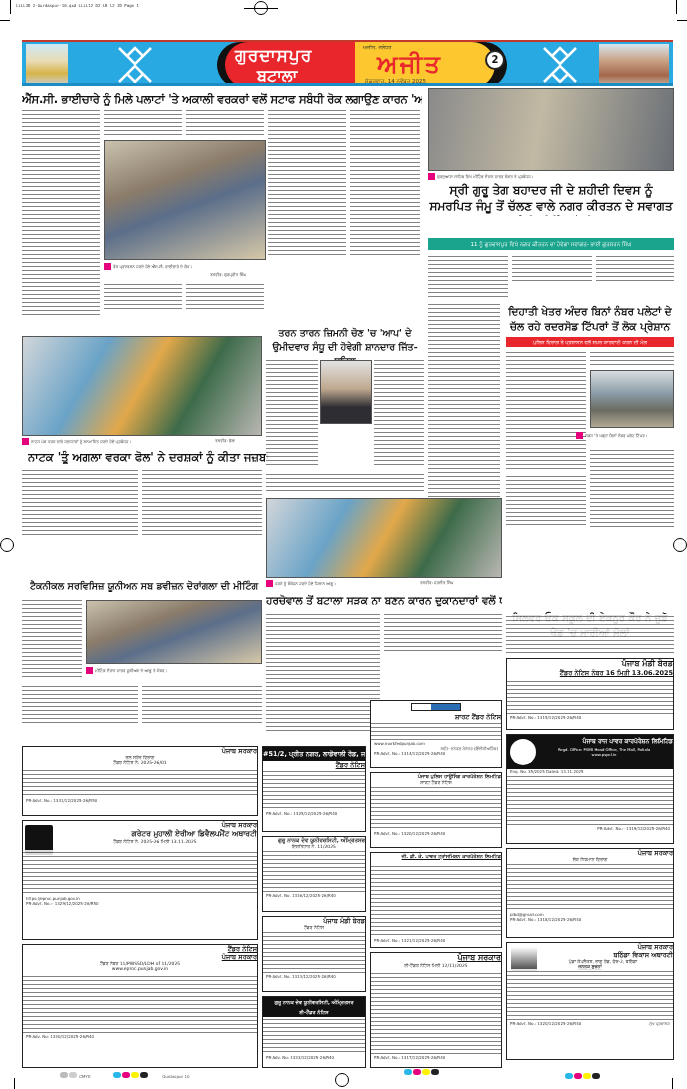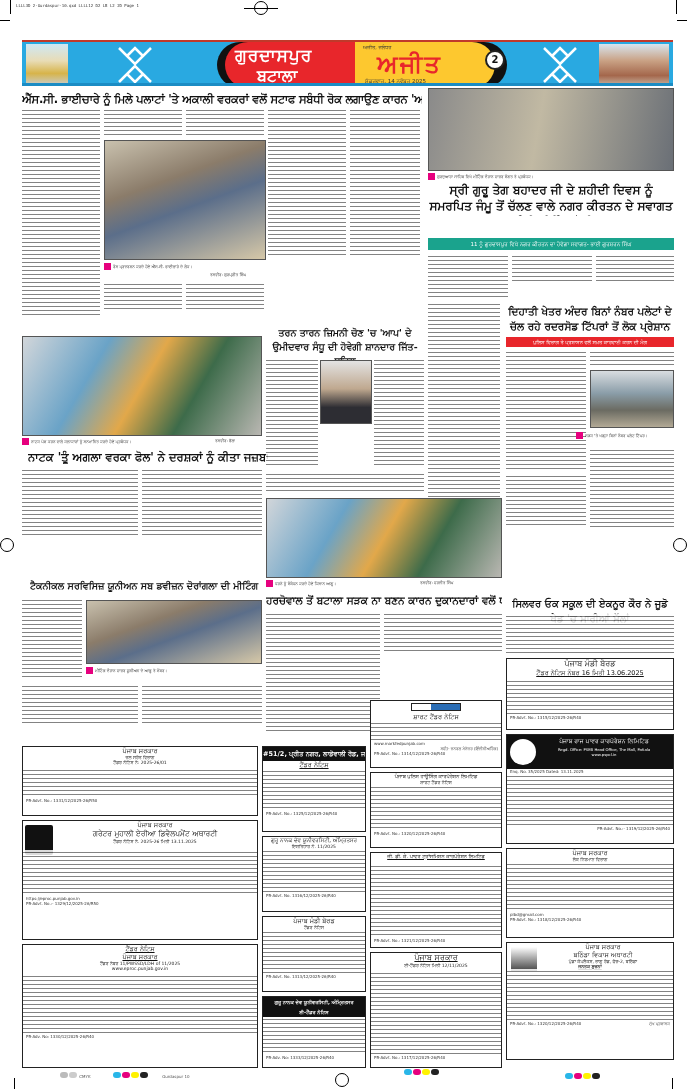--- a/index.html
+++ b/index.html
@@ -27,21 +27,21 @@
 .txtblk{background:repeating-linear-gradient(#fff 0 2px,#6d6d6d 2px 3px,#fff 3px 4px);opacity:.85}
 .photo{background:linear-gradient(135deg,#7a8b6d,#b6a27c 40%,#9e5a4a 60%,#4f6c86);border:1px solid #555}
 .photo2{background:linear-gradient(160deg,#c9c1ae,#8b7c6a 35%,#5b6e8a 55%,#d6c8a8)}
 .photo3{background:linear-gradient(120deg,#d2d6da,#6aa3c7 30%,#e2a84a 50%,#3d6b4a 70%,#b9b7b2)}
 .photo4{background:linear-gradient(100deg,#8a8a8a,#c1b9a3 45%,#6a6f76)}
 .cap{font-size:4px;color:#222;white-space:nowrap;overflow:hidden}
 .mag{display:inline-block;width:7px;height:7px;background:#e6007e;vertical-align:middle;margin-right:2px}
 .greenbar{background:#1aa38d;color:#fff;font-size:5.5px;text-align:center}
 .redbar{background:#e8262b;color:#fff;font-size:5px;text-align:center}
 .adbox{border:1px solid #222;background:#fff;overflow:hidden}
-.adbox .at{font-size:6.5px;font-weight:normal;text-align:center;color:#111;white-space:nowrap}
+.adbox .at{font-size:6.5px;font-weight:bold;text-align:right;color:#111;white-space:nowrap}
 .adbox .as{font-size:4.5px;text-align:center;color:#222;white-space:nowrap}
 .adbox .ln{font-size:4px;color:#333;white-space:nowrap;overflow:hidden;padding:0 3px}
 .darkhdr{background:#111;color:#fff;font-weight:bold;text-align:center;white-space:nowrap;overflow:hidden}
 .reg{width:14px;height:14px;border:1px solid #000;border-radius:50%}
 .dots span{display:inline-block;width:8px;height:6px;border-radius:3px;margin-right:1px}
 </style>
 </head>
 <body>
 
 <div class="abs slug">LLLL3D 2-Gurdaspur-10.qxd  LLLL12 D2  LB L2 2D  Page 1</div>
@@ -131,21 +131,21 @@
 <div class="abs txtblk" style="left:22px;top:598px;width:60px;height:80px"></div>
 <div class="abs photo photo2" style="left:86px;top:600px;width:176px;height:64px"></div>
 <div class="abs cap" style="left:86px;top:667px;width:176px"><span class="mag"></span><span>ਮੀਟਿੰਗ ਦੌਰਾਨ ਹਾਜ਼ਰ ਯੂਨੀਅਨ ਦੇ ਆਗੂ ਤੇ ਮੈਂਬਰ।</span></div>
 <div class="abs txtblk" style="left:22px;top:684px;width:116px;height:40px"></div>
 <div class="abs txtblk" style="left:142px;top:684px;width:120px;height:40px"></div>
 
 <div class="abs hl" style="left:266px;top:594px;width:236px;font-size:10.5px">ਹਰਚੋਵਾਲ ਤੋਂ ਬਟਾਲਾ ਸੜਕ ਨਾ ਬਣਨ ਕਾਰਨ ਦੁਕਾਨਦਾਰਾਂ ਵਲੋਂ ਧਰਨਾ</div>
 <div class="abs txtblk" style="left:266px;top:612px;width:114px;height:120px"></div>
 <div class="abs txtblk" style="left:384px;top:612px;width:118px;height:40px"></div>
 
-<div class="abs hl" style="left:506px;top:596px;width:168px;font-size:10px;line-height:15px;white-space:normal;text-align:center"><span>ਸਿਲਵਰ ਓਕ ਸਕੂਲ ਦੀ ਏਕਨੂਰ ਕੌਰ ਨੇ ਜੂਡੋ ਖੇਡ 'ਚ ਮਾਰੀਆਂ ਮੱਲਾਂ</span></div>
+<div class="abs hl" style="left:506px;top:610px;width:168px;font-size:10px;line-height:15px;white-space:normal;text-align:center"><span>ਸਿਲਵਰ ਓਕ ਸਕੂਲ ਦੀ ਏਕਨੂਰ ਕੌਰ ਨੇ ਜੂਡੋ ਖੇਡ 'ਚ ਮਾਰੀਆਂ ਮੱਲਾਂ</span></div>
 <div class="abs txtblk" style="left:506px;top:614px;width:168px;height:40px"></div>
 
 <div class="abs adbox" style="left:22px;top:746px;width:236px;height:70px">
   <div class="at">ਪੰਜਾਬ ਸਰਕਾਰ</div>
   <div class="as">ਜਲ ਸਰੋਤ ਵਿਭਾਗ</div>
   <div class="as">ਟੈਂਡਰ ਨੋਟਿਸ ਨੰ: 2025-26/01</div>
   <div class="ln txtblk" style="height:30px;margin-top:3px"></div>
   <div class="ln">PR-Advt. No.: 1331/12/2025-26/R50</div>
 </div>
 <div class="abs adbox" style="left:22px;top:820px;width:236px;height:120px">

